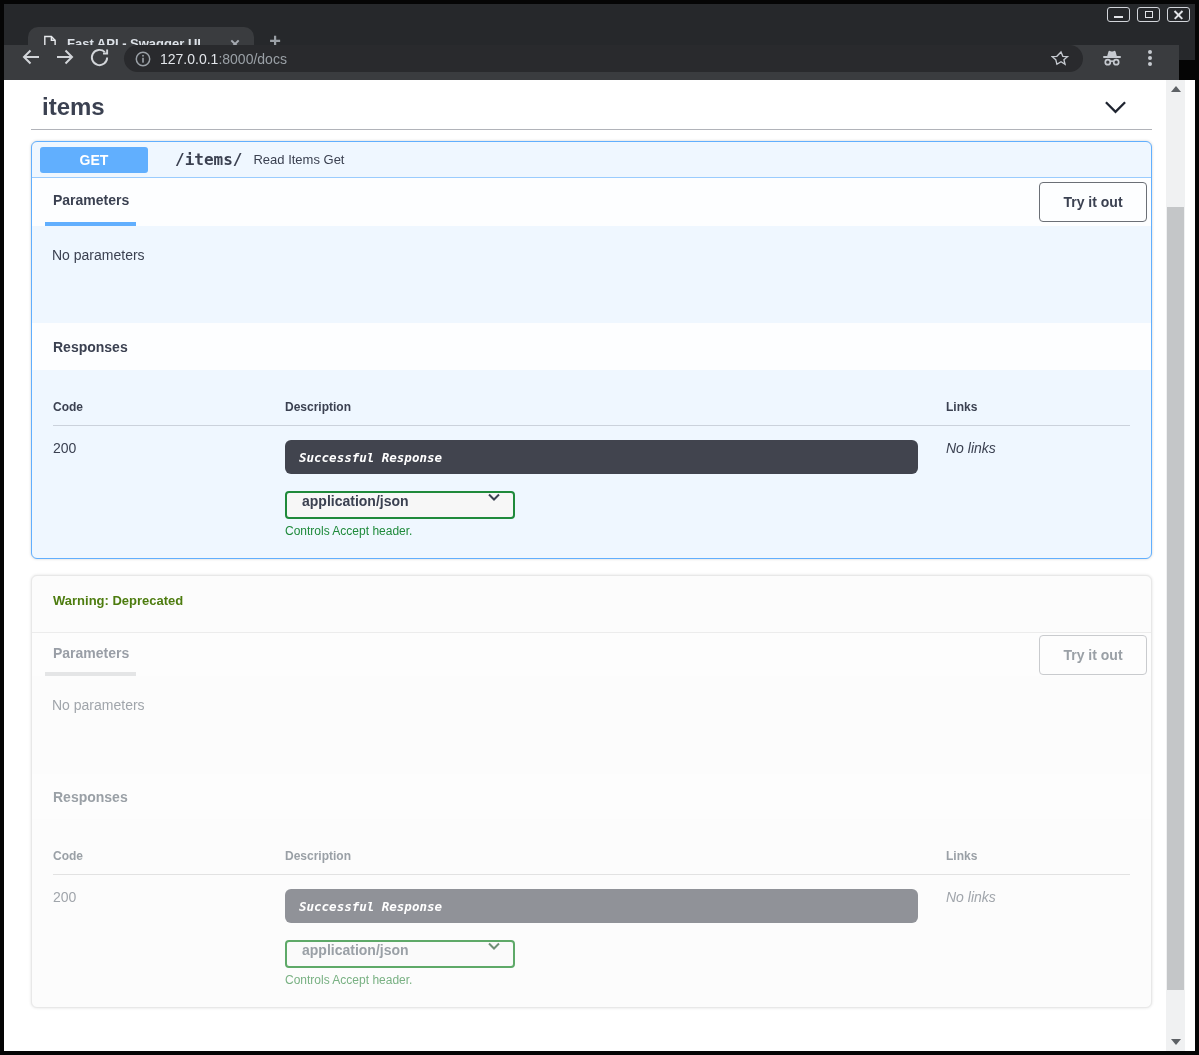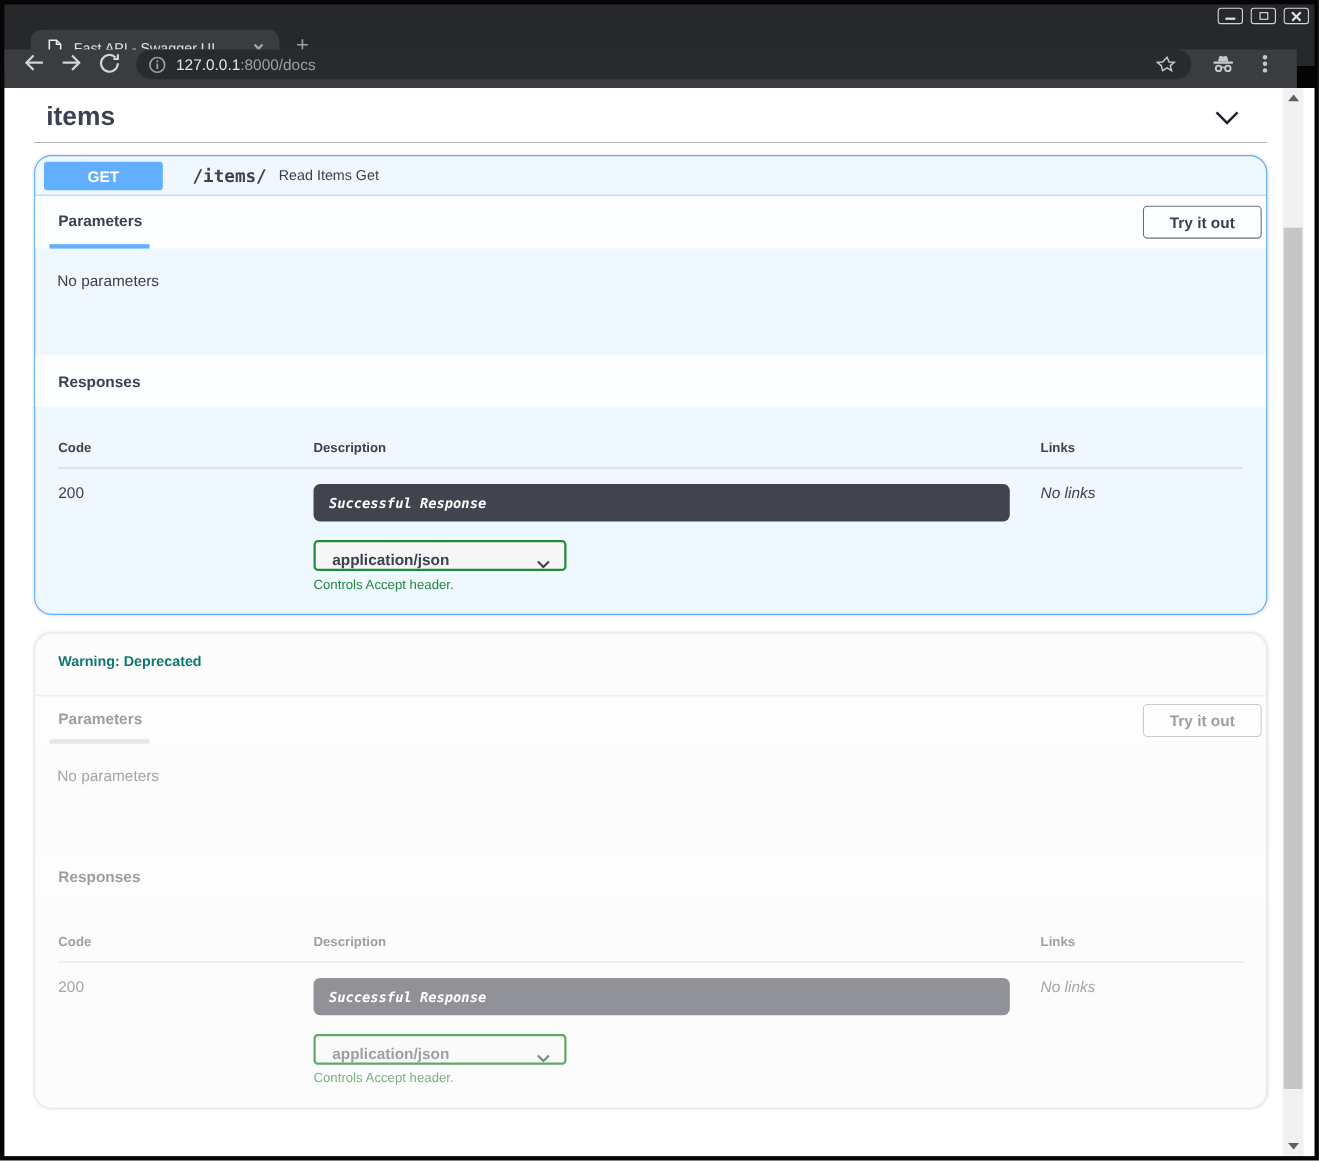--- a/index.html
+++ b/index.html
@@ -1,20 +1,20 @@
 <!DOCTYPE html>
 <html><head>
 <meta charset="utf-8">
 <style>
   * { box-sizing: border-box; margin: 0; padding: 0; }
   html, body { width: 1199px; height: 1055px; overflow: hidden; }
   body { font-family: "Liberation Sans", sans-serif; background: #050505; position: relative; }
 
   
-  .titlebar { position: absolute; left: 4px; top: 4px; right: 4px; height: 56px; background: #26282b; }
+  .titlebar { position: absolute; left: 4px; top: 4px; right: 4px; height: 56px; background: #26282b; font-weight: bold; }
   .tab { position: absolute; left: 24px; bottom: 0; width: 226px; height: 33px;
          background: #3a3c3f; border-radius: 10px 10px 0 0;
          display: flex; align-items: center; padding: 0 10px 0 14px; }
   .tab-title { color: #dce1e7; font-size: 13px; margin-left: 10px; flex: 1; white-space: nowrap; overflow: hidden; }
   .tab-close { width: 18px; height: 18px; position: relative; cursor: pointer; }
   .tab-close::before, .tab-close::after { content: ""; position: absolute; left: 4px; top: 8.2px; width: 10px; height: 1.6px; background: #a6abb2; }
   .tab-close::before { transform: rotate(45deg); } .tab-close::after { transform: rotate(-45deg); }
   .newtab-btn { position: absolute; left: 258px; bottom: 5px; width: 26px; height: 26px; color: #9aa0a6;
                 font-size: 20px; line-height: 24px; text-align: center; border-radius: 50%; }
   .win-controls { position: absolute; right: 5px; top: 3px; display: flex; gap: 7px; }
@@ -43,59 +43,59 @@
   .sb-arrow { position: absolute; left: 0; width: 100%; height: 14px; display: flex; align-items: center; justify-content: center; }
   .sb-up { top: 2px; } .sb-down { bottom: 2px; }
   .tri-up { width: 0; height: 0; border-left: 5px solid transparent; border-right: 5px solid transparent; border-bottom: 6px solid #5d6165; }
   .tri-down { width: 0; height: 0; border-left: 5px solid transparent; border-right: 5px solid transparent; border-top: 6px solid #5d6165; }
 
   .content { width: 1121px; margin-left: 27px; color: #3b4151; }
   .sec-title-row { display: flex; align-items: center; justify-content: space-between; padding: 12px 25px 0 11px; height: 42px; }
   .sec-title { font-size: 24px; font-weight: bold; color: #3b4151; }
   .sec-divider { border-bottom: 1px solid rgba(59,65,81,.4); margin-top: 7px; }
 
-  .opblock { margin-top: 11px; border-radius: 16px; box-shadow: 0 0 3px rgba(0,0,0,.19); }
+  .opblock { margin-top: 11px; border-radius: 6px; box-shadow: 0 0 3px rgba(0,0,0,.19); }
   .op-get { border: 1px solid #61affe; background: #eff7ff; }
   .op-summary { height: 36px; display: flex; align-items: center; padding: 0 8px; }
   .op-get .op-summary { border-bottom: 1px solid rgba(97,175,254,.6); }
   .method-badge { width: 108px; height: 26px; border-radius: 3px; background: #61affe; color: #fff;
                   font-weight: bold; font-size: 14px; display: flex; align-items: center; justify-content: center; }
   .op-path { font-family: "DejaVu Sans Mono", "Liberation Mono", monospace; font-weight: bold; font-size: 16px; margin-left: 27px; color: #3b4151; }
   .op-desc { font-size: 13px; margin-left: 11px; color: #3b4151; }
 
   .sec-hdr { background: rgba(255,255,255,.85); height: 48px; display: flex; align-items: center;
              justify-content: space-between; padding: 0 4px 0 13px; }
   .tab-item { height: 100%; display: flex; align-items: center; padding: 0 7px 0 8px;
               font-size: 14px; font-weight: bold; color: #3b4151; border-bottom: 4px solid #61affe; }
-  .tryout-btn { width: 108px; height: 30px; border: 1.5px solid #6b6f76; border-radius: 4px; background: transparent;
+  .tryout-btn { width: 108px; height: 40px; border: 1.5px solid #6b6f76; border-radius: 4px; background: transparent;
                 font-family: "Liberation Sans", sans-serif; font-size: 14px; font-weight: bold; color: #3b4151; text-align: center; }
   .params-body { min-height: 97px; padding: 21px 20px; font-size: 14px; color: #3b4151; }
   .resp-hdr { height: 47px; display: flex; align-items: center; background: rgba(255,255,255,.85);
               padding: 0 21px; font-size: 14px; font-weight: bold; color: #3b4151; }
   .resp-body { padding: 30px 21px 20px 21px; }
   .r-head, .r-row { display: grid; grid-template-columns: 232px 661px 1fr; }
   .r-head { font-size: 12px; font-weight: bold; padding-bottom: 11px; border-bottom: 1px solid rgba(59,65,81,.2); }
   .r-row { padding-top: 14px; font-size: 14px; }
   .resp-box { width: 633px; height: 34px; border-radius: 6px; background: #41444e; color: #ffffff;
               display: flex; align-items: center; padding-left: 14px;
               font-family: "DejaVu Sans Mono", "Liberation Mono", monospace; font-style: italic; font-weight: bold; font-size: 12.5px; }
   .media-select { margin-top: 17px; width: 230px; height: 28px; border: 2px solid #1f8a3b; border-radius: 4px;
-                  background: #f7f7f7; display: flex; align-items: flex-end; justify-content: space-between;
+                  background: #f7f7f7; display: flex; align-items: flex-start; justify-content: space-between;
                   padding: 0 13px 0 15px; font-size: 14px; font-weight: bold; color: #3b4151; }
   .controls-note { margin-top: 5px; font-size: 12px; color: #1f8a3b; }
   .controls-note code { font-family: Liberation Sans, sans-serif; font-size: 12px; }
   .links-cell { font-style: italic; }
 
   
   .op-dep { border: 1px solid #e8e8e8; background: #fcfcfc; box-shadow: 0 0 3px rgba(0,0,0,.12); }
   .op-dep .op-summary { height: 38px; }
   .op-dep .method-badge { background: #ebebeb; color: rgba(255,255,255,.9); }
   .op-dep .op-path { color: #8e939b; text-decoration: line-through; }
   .op-dep .op-desc { color: #979ca4; }
-  .dep-warning { padding: 17px 21px 24px 21px; font-size: 13px; font-weight: bold; color: #0f766e; }
+  .dep-warning { padding: 17px 21px 24px 21px; font-size: 13px; font-weight: bold; color: #4d7c0f; }
   .op-dep .sec-hdr { border-top: 1px solid #ececec; background: #fdfdfd; height: 44px; }
   .op-dep .tab-item { color: #999ea6; border-bottom-color: #e4e5e6; }
   .op-dep .tryout-btn { border-color: #c9cbce; color: #9aa0a6; }
   .op-dep .params-body { color: #a0a5ab; min-height: 98px; }
   .op-dep .resp-hdr { color: #9aa0a6; background: #fdfdfd; height: 45px; }
   .op-dep .r-head { color: #9aa0a6; border-bottom-color: rgba(0,0,0,.1); }
   .op-dep .r-row { color: #a0a5ab; }
   .op-dep .resp-box { background: #909298; }
   .op-dep .media-select { border-color: #5ea968; background: #fafafa; color: #9aa0a6; }
   .op-dep .controls-note { color: #79b183; }

